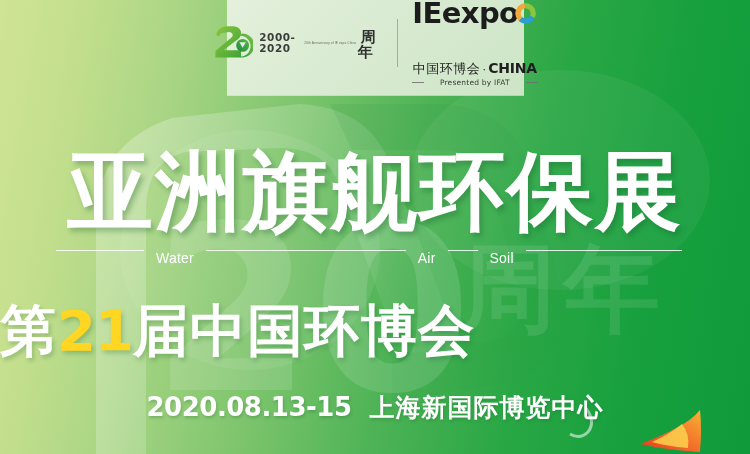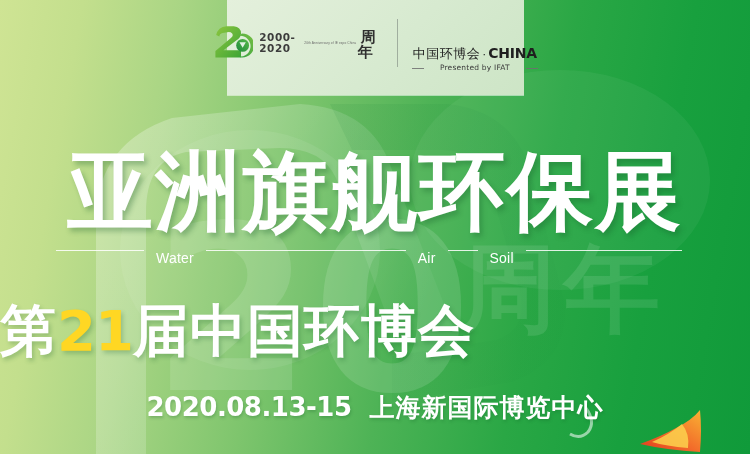--- a/index.html
+++ b/index.html
@@ -320,20 +320,29 @@
         <div class="anniv-text">
           <div class="anniv-years">2000-2020</div>
           <div class="anniv-sub">20th Anniversary of IE expo China</div>
           <div class="anniv-cn">周年</div>
         </div>
       </div>
 
       <div class="hdr-divider"></div>
 
       <div class="ieexpo">
+        <div class="ie-row">
+          <span class="ie-word">IE</span>
+          <span class="ie-word light">expo</span>
+          <svg class="ie-circle" viewBox="0 0 40 40" xmlns="http://www.w3.org/2000/svg">
+            <path d="M 20 2 A 18 18 0 0 1 36 28 L 28 24 A 9 9 0 0 0 20 11 Z" fill="#8cc63f"></path>
+            <path d="M 36 28 A 18 18 0 0 1 8 33 L 14 26 A 9 9 0 0 0 28 24 Z" fill="#2e9dd4"></path>
+            <path d="M 8 33 A 18 18 0 0 1 20 2 L 20 11 A 9 9 0 0 0 14 26 Z" fill="#f2a93b"></path>
+          </svg>
+        </div>
         <div class="ie-cn-row">
           <span class="ie-cn">中国环博会</span>
           <span class="ie-dot">·</span>
           <span class="ie-china">CHINA</span>
         </div>
         <div class="ie-ifat-row">
           <span class="ie-rule"></span>
           <span class="ie-ifat">Presented by IFAT</span>
           <span class="ie-rule"></span>
         </div>

